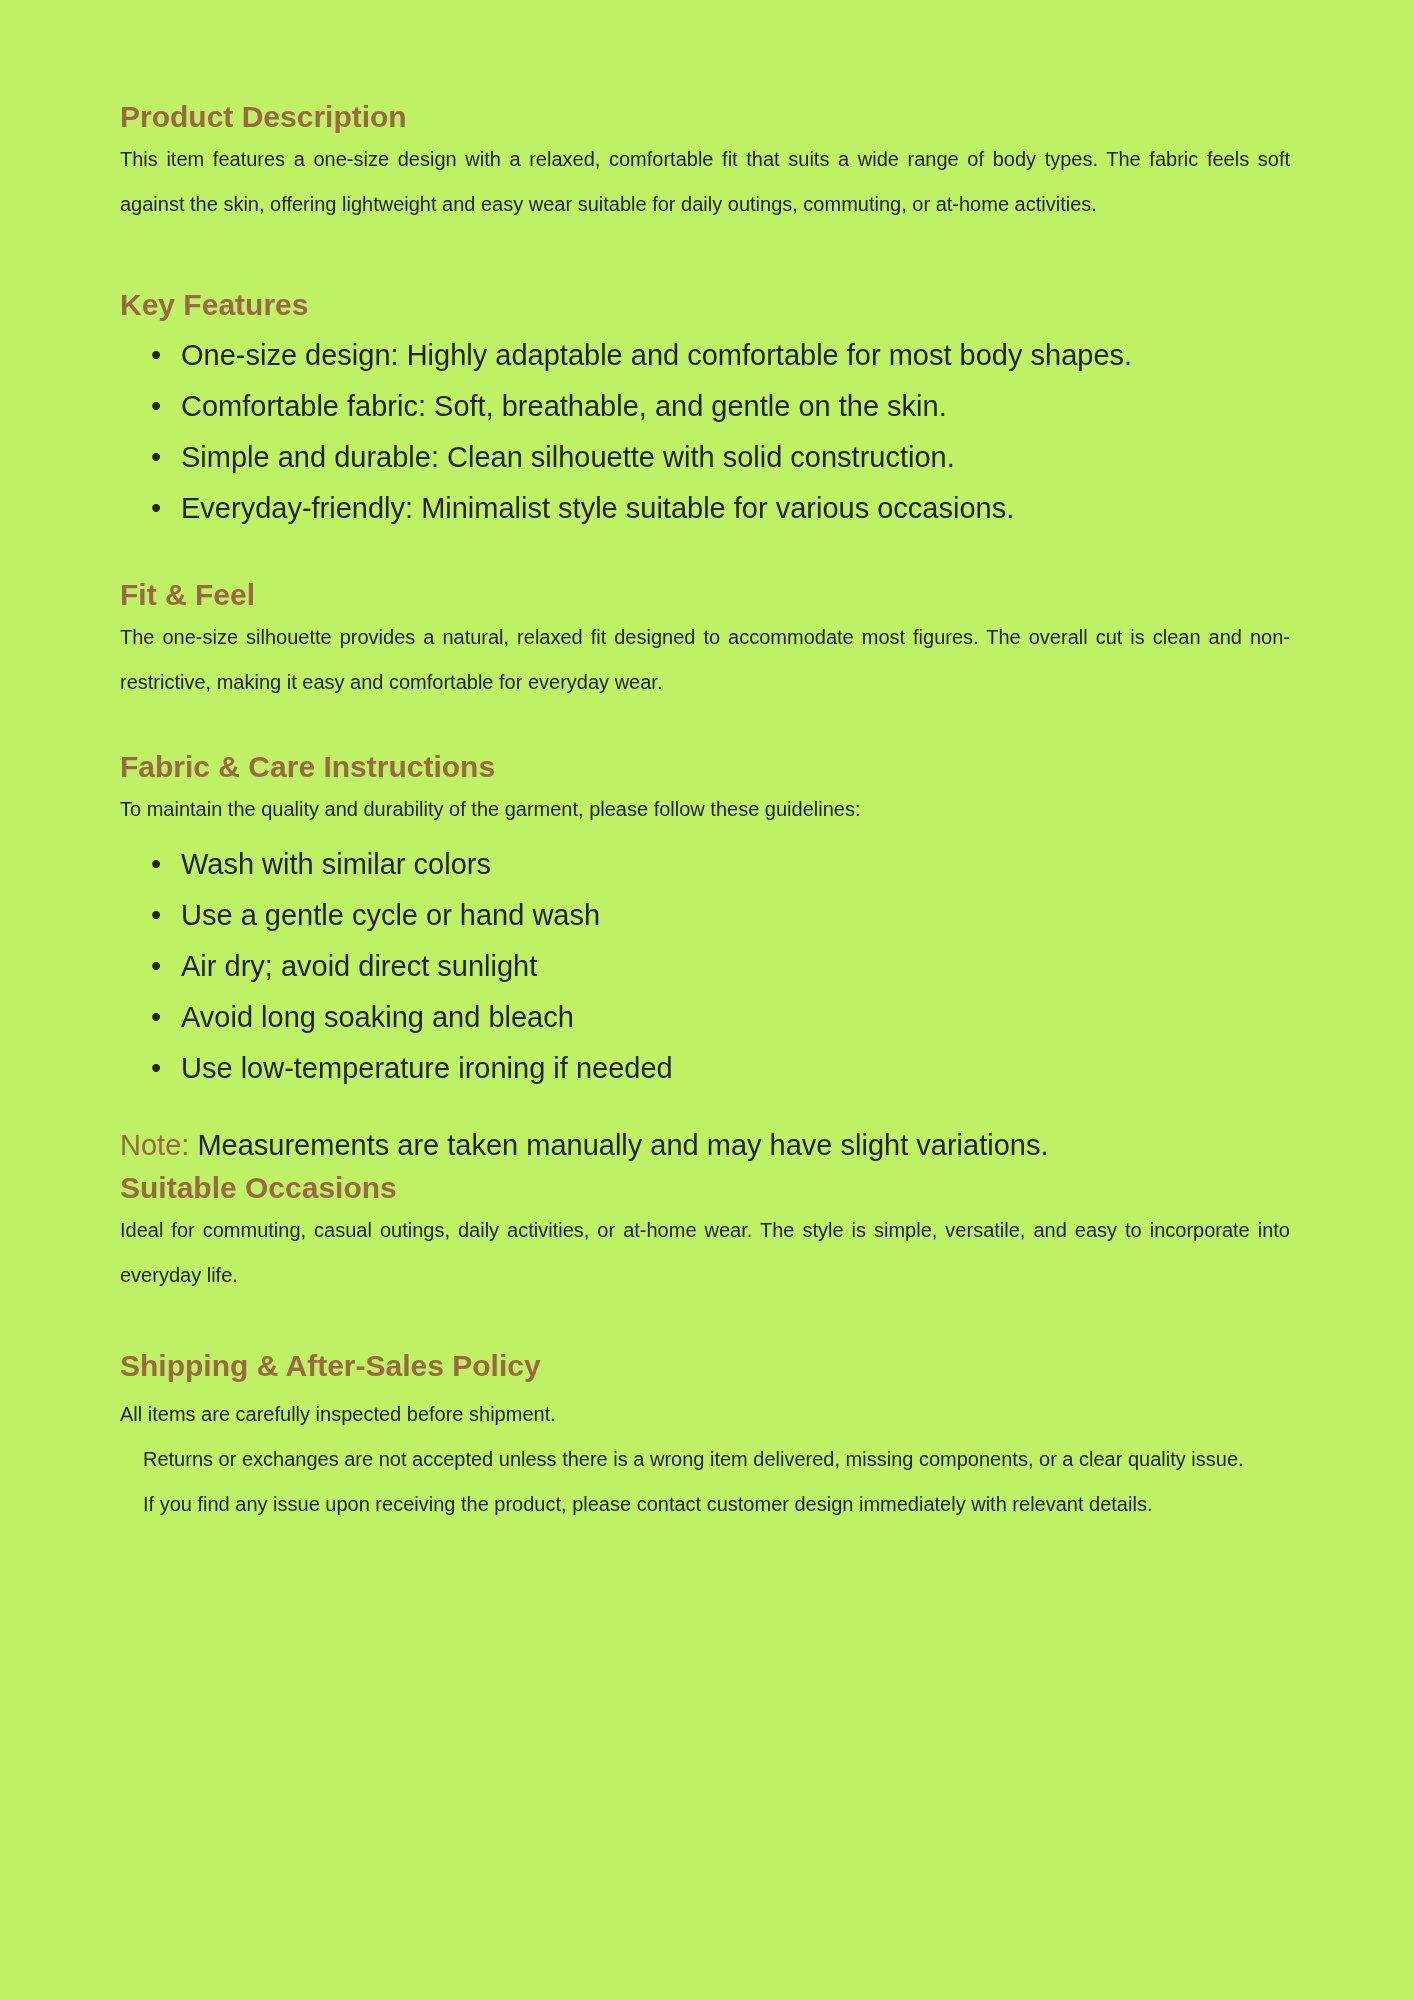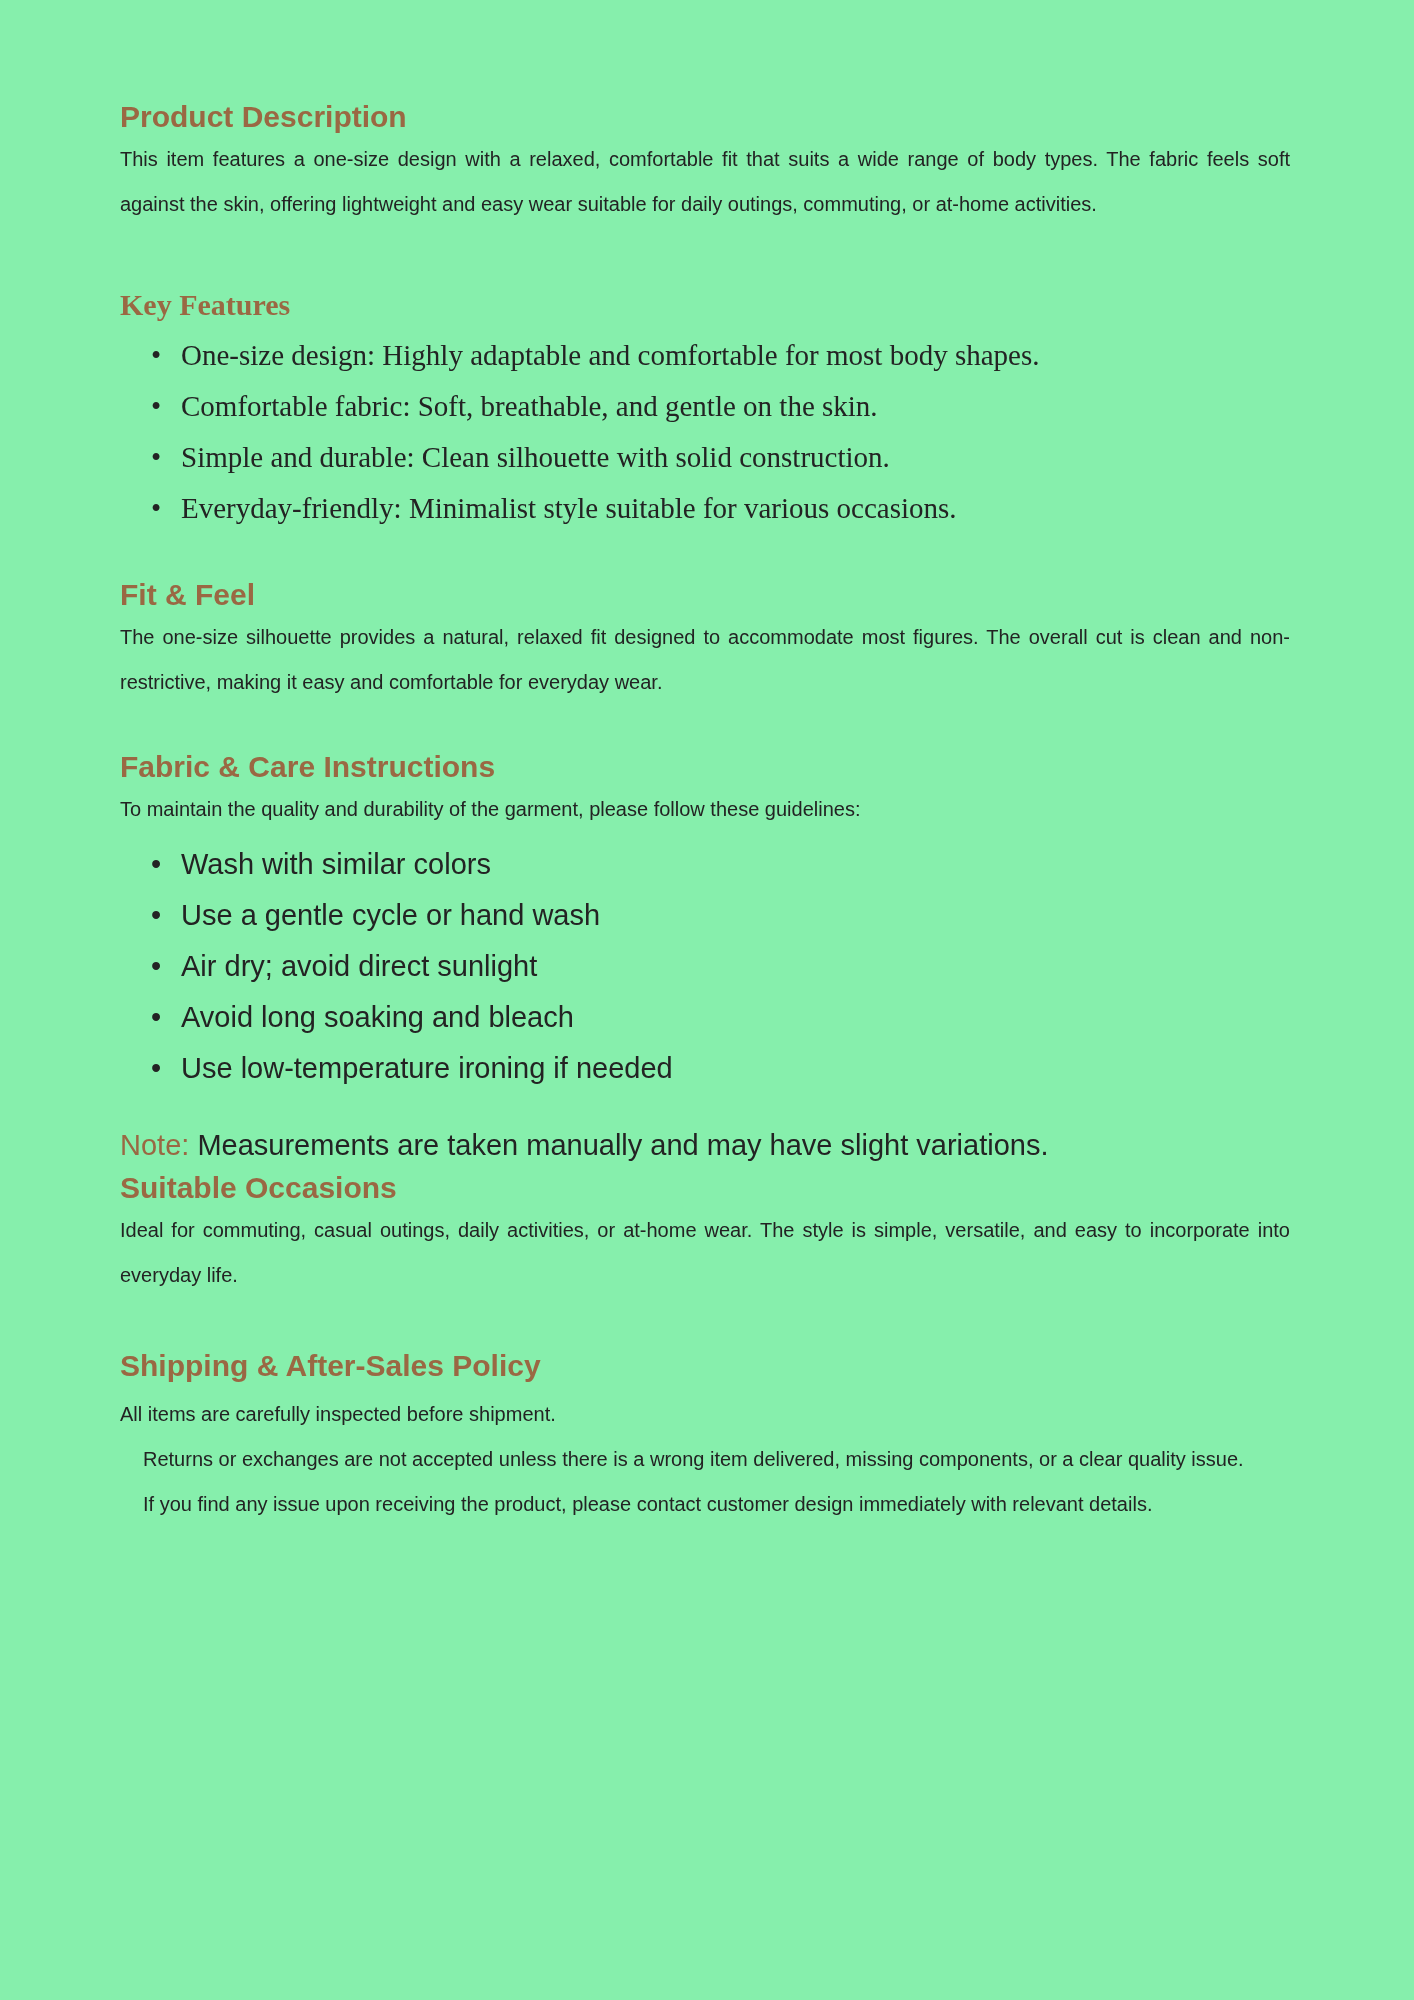--- a/index.html
+++ b/index.html
@@ -1,30 +1,30 @@
 <!DOCTYPE html>
 <html><head>
 <meta charset="utf-8">
 <style>
   html,body{margin:0;padding:0;background:#e8e6de;}
   .page{
     width:1414px;height:2000px;box-sizing:border-box;
-    margin:0 auto;background:#86efac;
+    margin:0 auto;background:#bef264;
     padding:97px 124px 0 120px;
     font-family:"Liberation Sans",sans-serif;
     color:#232323;overflow:hidden;
   }
   .heading{
     color:#9A6843;font-weight:700;font-size:30px;line-height:40px;margin:0;
   }
   p.body{
     font-size:20px;line-height:45px;margin:0;text-align:justify;color:#232323;
   }
   .mt-para-first{margin-top:58px;}
-  .sec-key{margin-top:58px;font-family:Liberation Serif, serif;}
+  .sec-key{margin-top:58px;}
   .sec-fit{margin-top:44px;}
   .sec-fabric{margin-top:42px;}
   .sec-note{margin-top:32px;}
   .sec-shipping{margin-top:48px;}
   .after-heading{margin-top:2px;}
   ul.bullets{
     list-style:none;margin:8px 0 0;padding:0 0 0 30px;
   }
   ul.bullets li{
     position:relative;padding-left:31px;margin-top:0;

